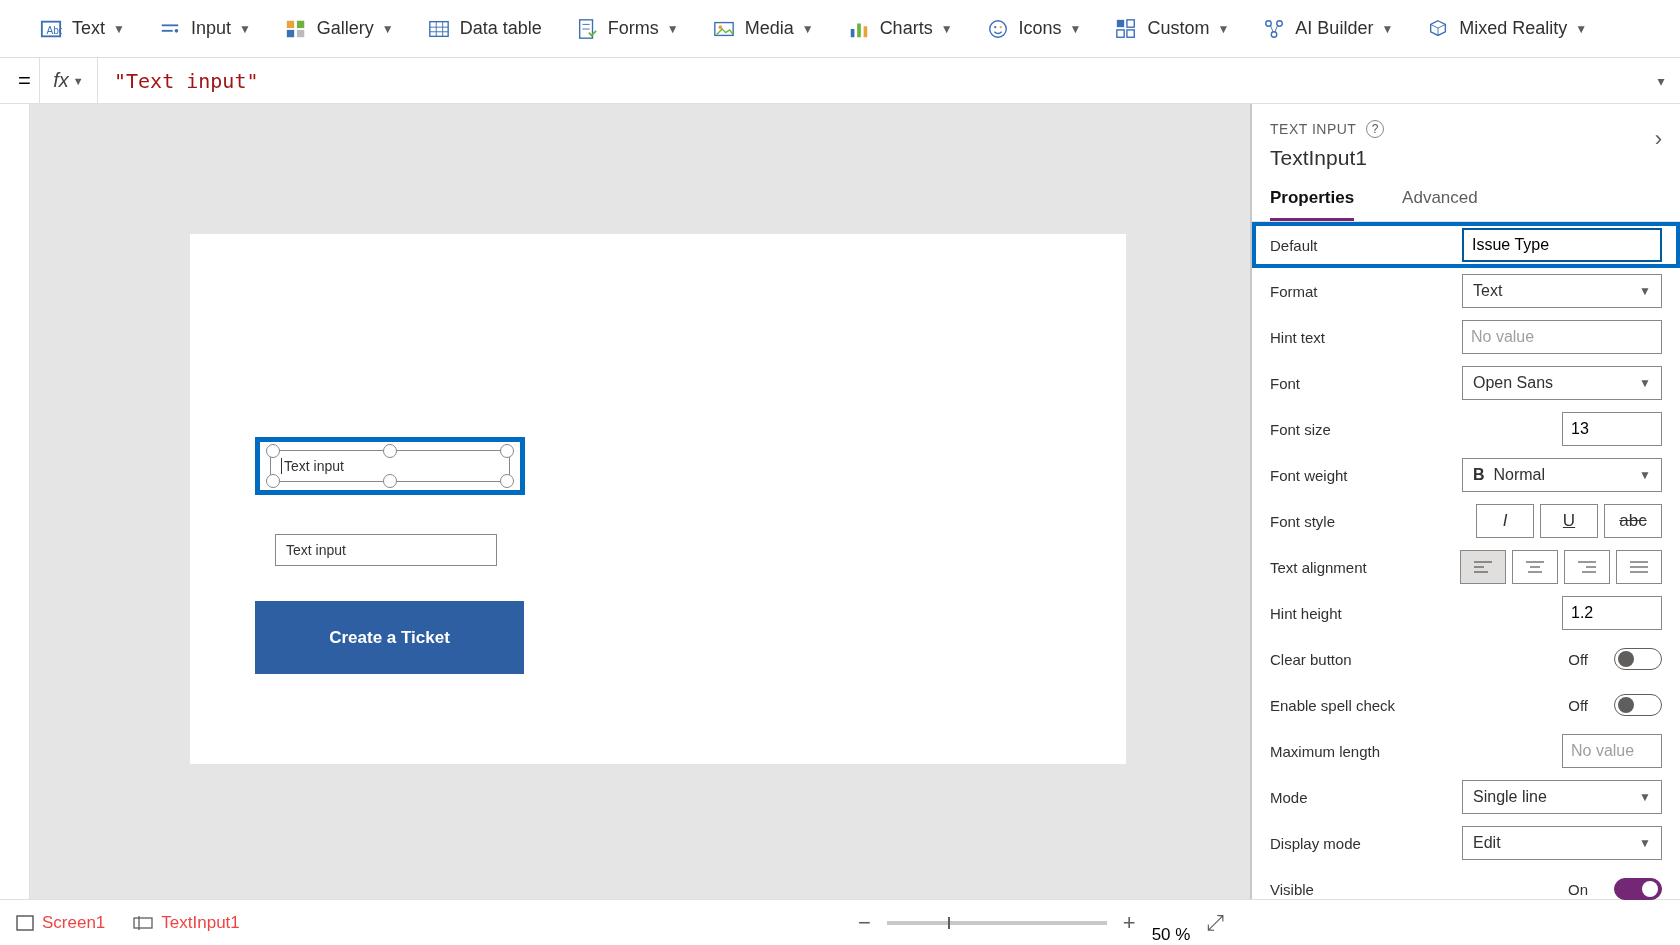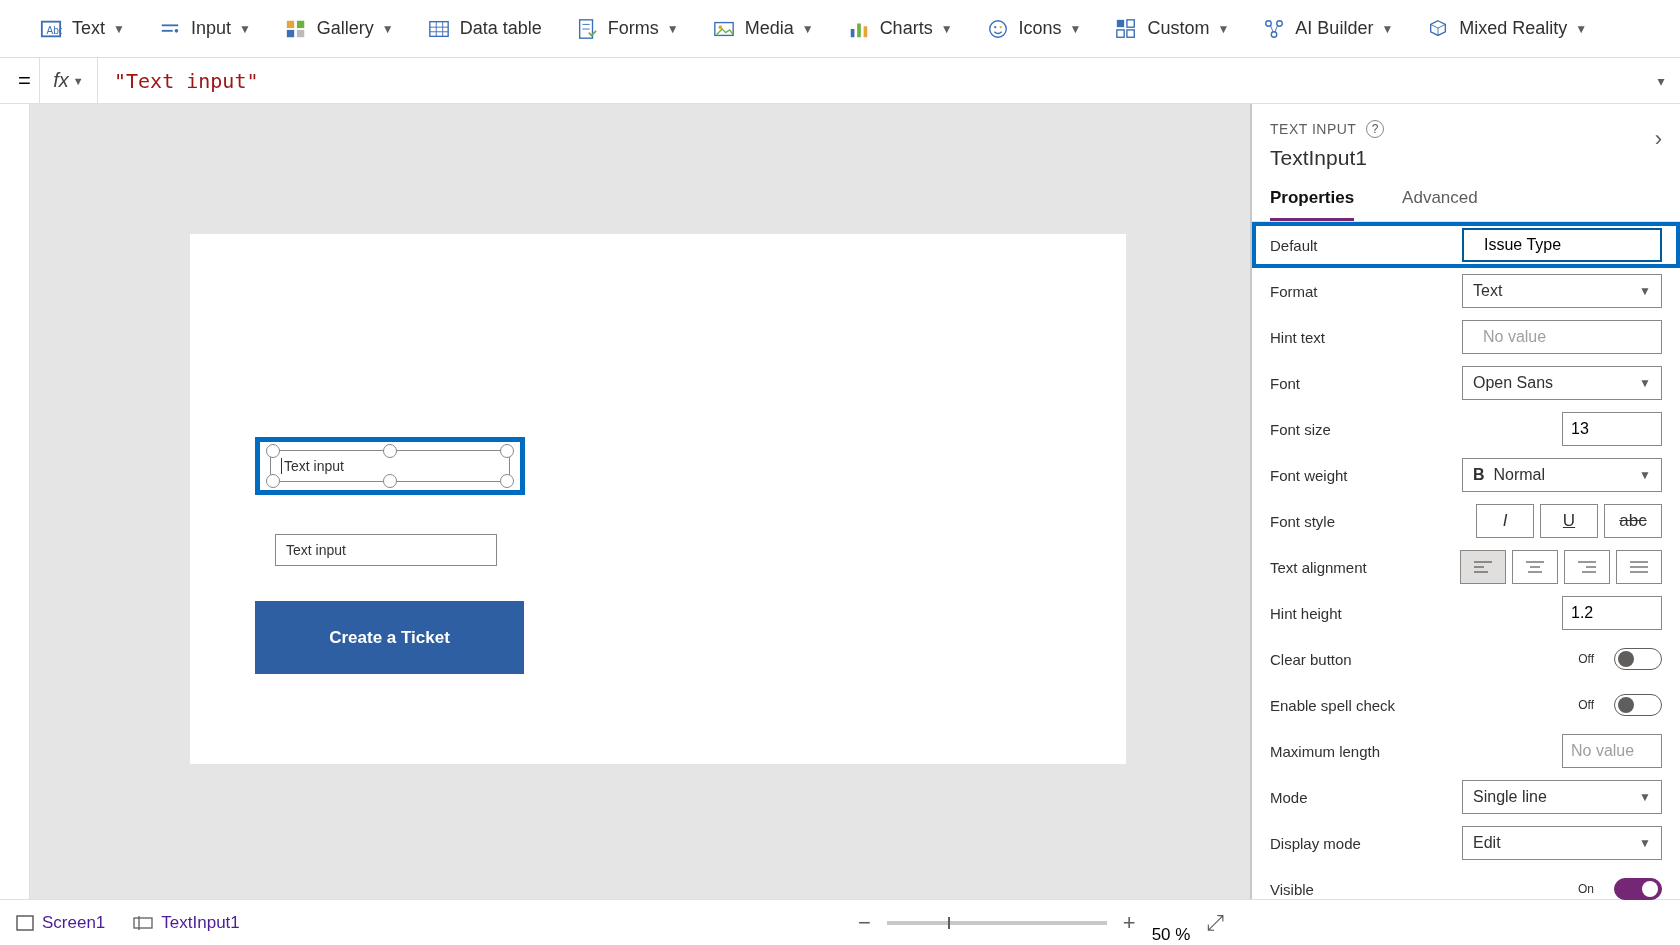--- a/index.html
+++ b/index.html
@@ -88,60 +88,60 @@
   .tab { padding-bottom: 10px; font-size: 17px; color:#605e5c; cursor:pointer;}
   .tab.active { color:#111; font-weight:600; border-bottom: 3px solid #742774;}
   .prop-row {
     display:flex; align-items:center; justify-content:space-between;
     padding: 10px 18px; min-height: 46px;
   }
   .prop-row.highlight { outline: 4px solid #006cc1; outline-offset:-4px; }
   .prop-label { font-size: 15px; color:#323130; }
   .prop-input {
     width: 200px; height: 34px; border:1px solid #8a8886;
-    padding: 0 20px; font-size: 16px;
+    padding: 0 8px; font-size: 16px;
   }
   .prop-input.focused { border:2px solid #005a9e; }
   .prop-select {
     width: 200px; height: 34px; border:1px solid #8a8886;
     display:flex; align-items:center; justify-content:space-between;
     padding: 0 10px; font-size: 16px; background:#fff;
   }
   .prop-select .chev{font-size:12px;color:#605e5c;}
   .small-input { width: 100px; height: 34px; border:1px solid #8a8886; padding:0 8px; font-size:16px;}
 
   .btn-group { display:flex; gap:6px;}
   .bg-btn {
     width: 58px; height: 34px; border:1px solid #8a8886;
     display:flex; align-items:center; justify-content:center;
     font-size: 17px; background:#fff; cursor:pointer;
   }
   .align-group { display:flex; gap:6px;}
   .align-btn { width:46px; height:34px; border:1px solid #8a8886; background:#fff; display:flex; align-items:center; justify-content:center;}
   .align-btn.sel{background:#e1dfdd;}
 
-  .toggle-wrap{ display:flex; align-items:center; gap:20px; font-size:12px;}
+  .toggle-wrap{ display:flex; align-items:center; gap:26px; font-size:15px;}
   .toggle {
     width: 48px; height: 22px; border-radius: 11px; border:1px solid #605e5c;
     position:relative; background:#fff;
   }
   .toggle .knob{
     position:absolute; width:16px; height:16px; border-radius:50%;
     background:#605e5c; top:2px; left:3px;
   }
   .toggle.on{ background:#742774; border-color:#742774;}
   .toggle.on .knob{ background:#fff; left:auto; right:3px;}
 
   
   .bottom-bar {
     height: 46px; background:#fff; border-top:1px solid #e1dfdd;
     display:flex; align-items:center; padding: 0 16px; justify-content:space-between;
   }
   .crumbs{display:flex; align-items:center; gap:28px;}
-  .crumb{display:flex; align-items:center; gap:8px; font-size:17px; color:#4c1d95;}
+  .crumb{display:flex; align-items:center; gap:8px; font-size:17px; color:#ef4444;}
   .zoom-area{display:flex; align-items:center; gap:16px; margin-right: 440px;}
   .zoom-sign{font-size:22px; color:#605e5c; cursor:pointer;}
   .slider{width:220px; height:4px; background:#c8c8c8; position:relative;}
   .slider .tick{position:absolute; left:28%; top:-4px; width:2px; height:12px; background:#605e5c;}
   .zoom-pct{font-size:17px;margin-top:24px;}
   .expand-icon{font-size:22px; color:#605e5c; cursor:pointer;}
 
   .ph::placeholder{color:#a19f9d;}
   .strike{text-decoration: line-through;}
 </style>

